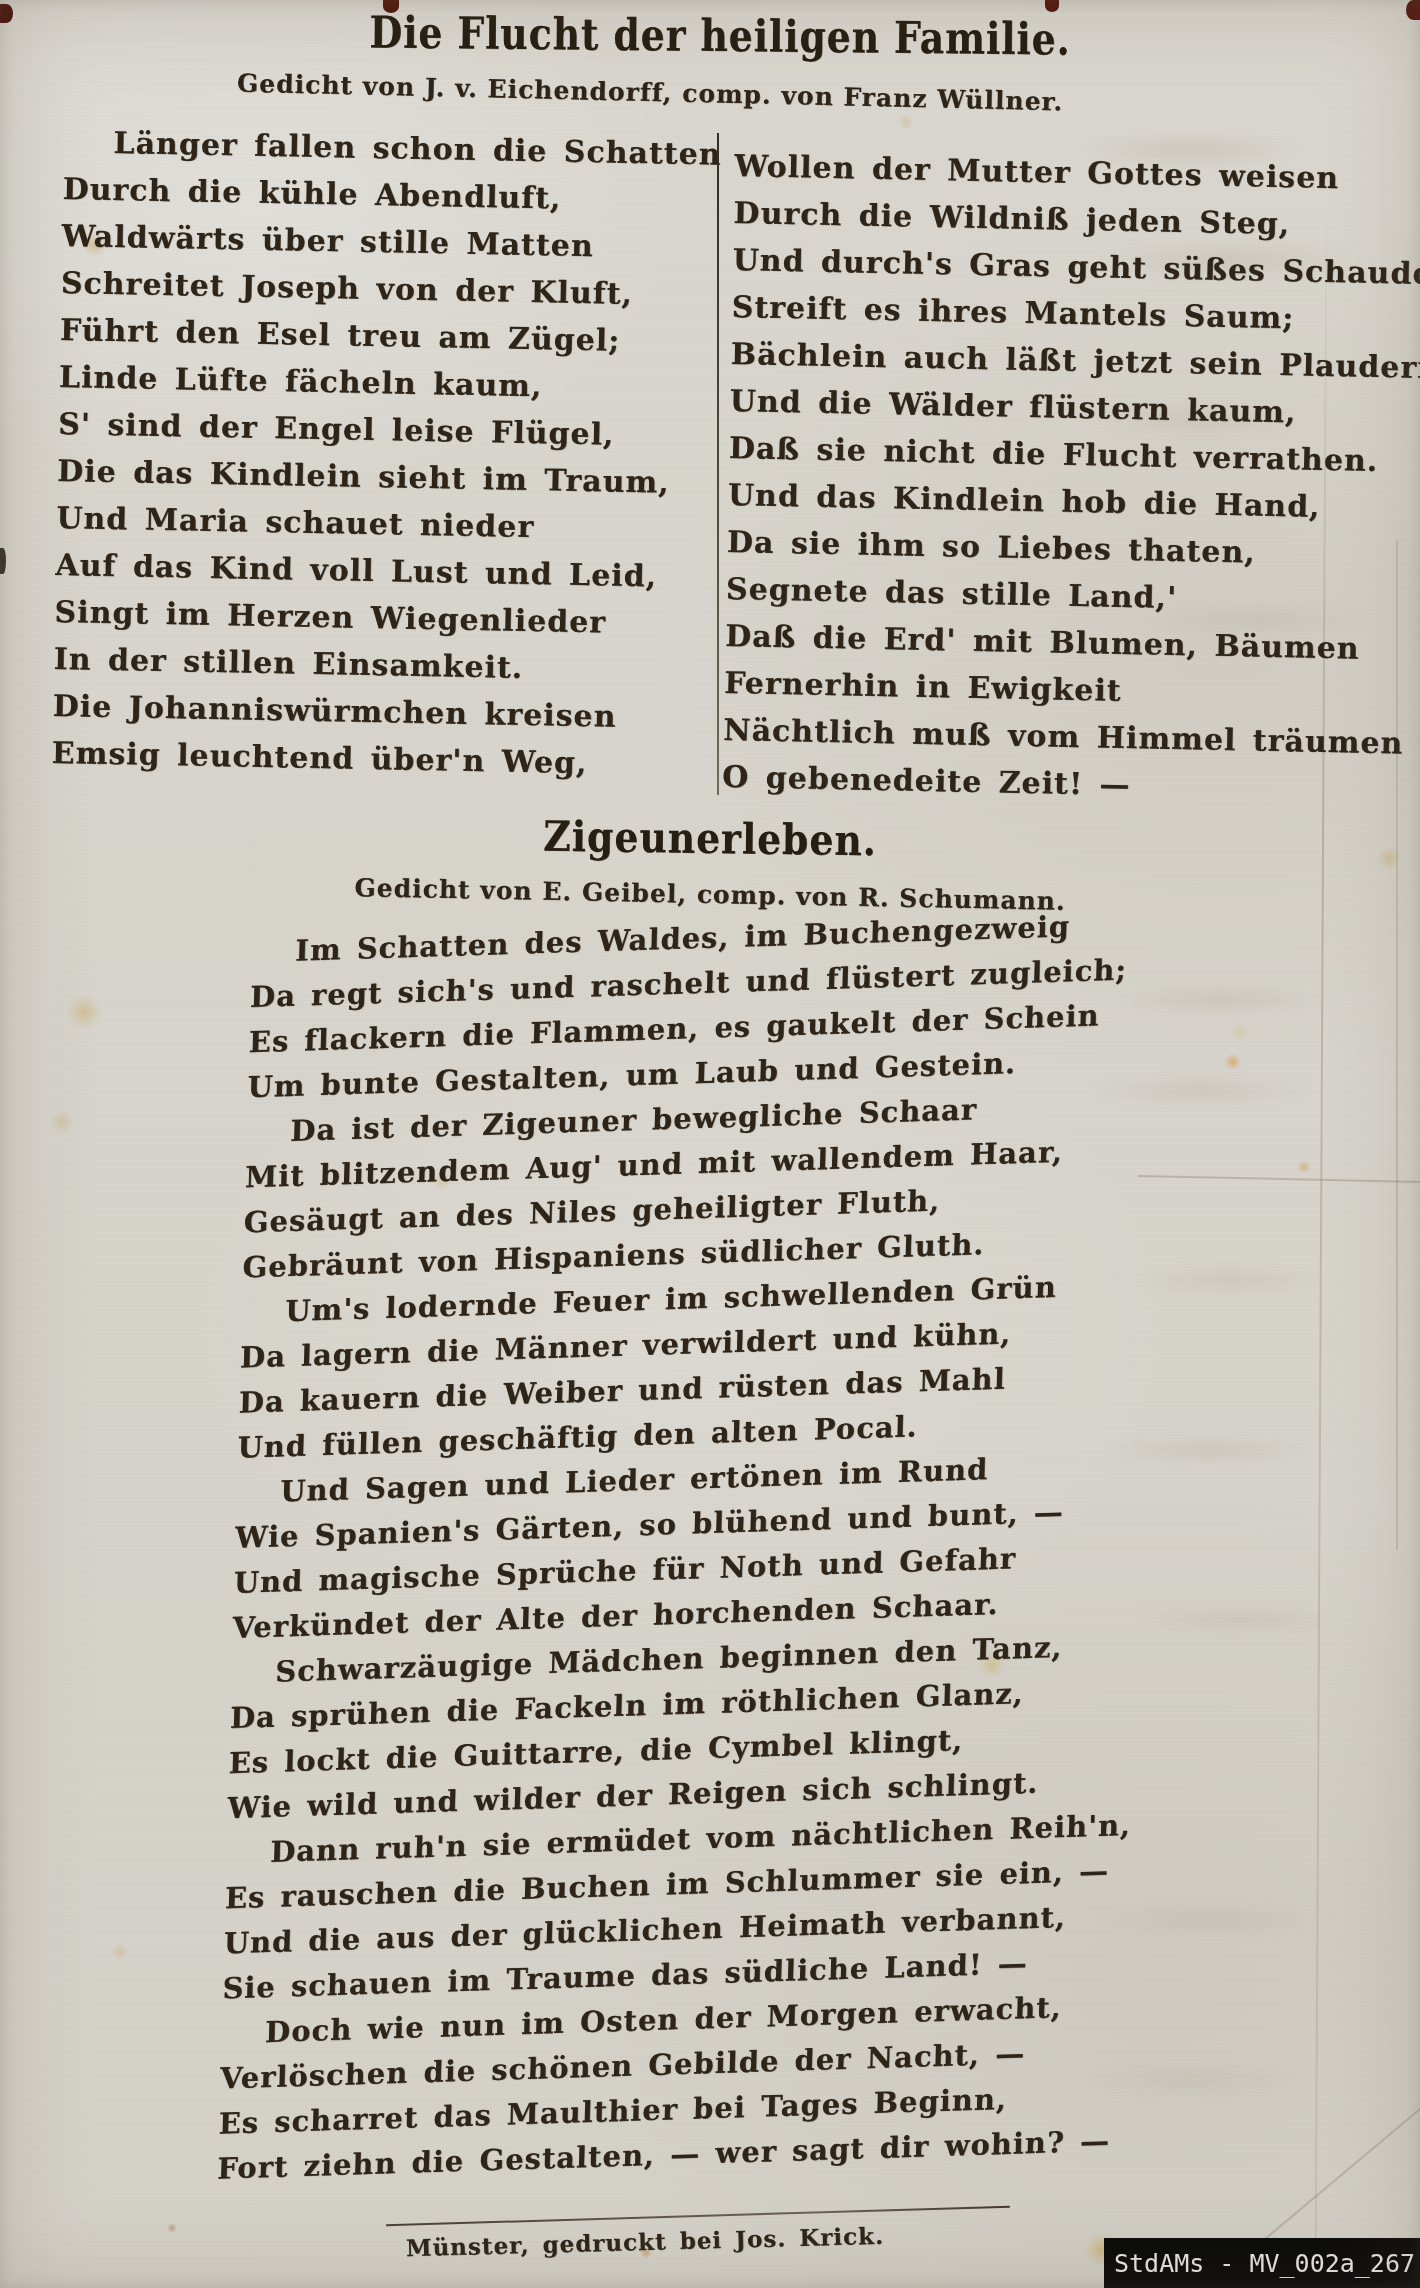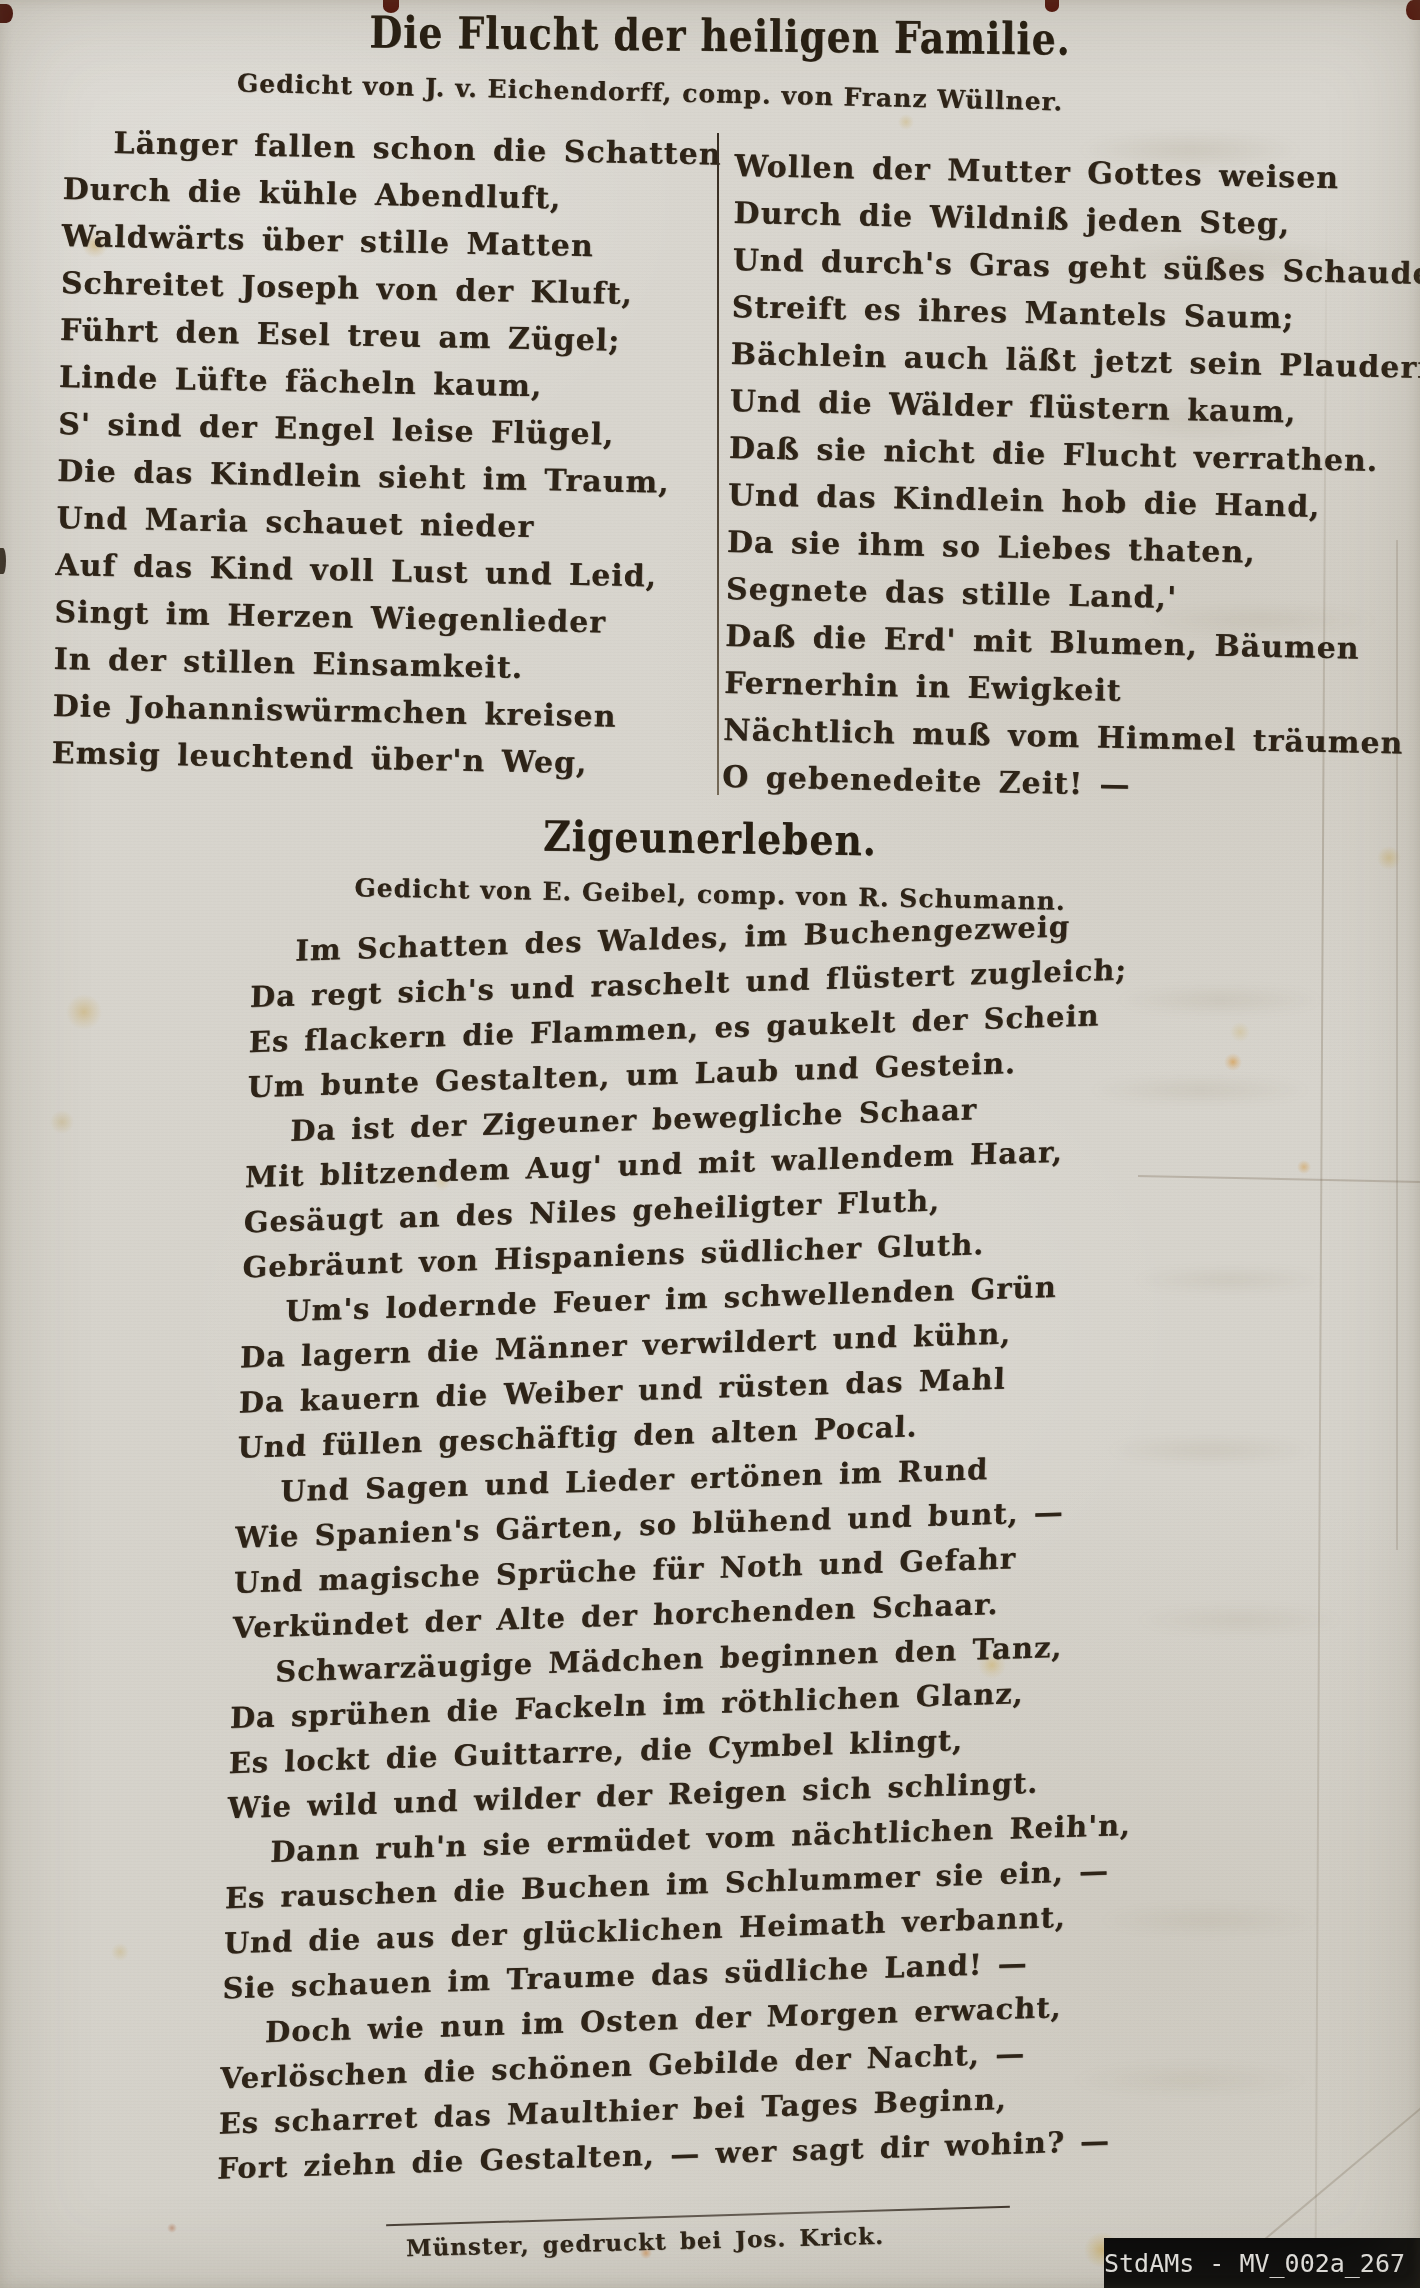--- a/index.html
+++ b/index.html
@@ -96,21 +96,21 @@
 
   .footer-rule{position:absolute; left:386px; top:2215px; width:624px; height:2px;
     background:linear-gradient(to right, rgba(50,40,30,0.85), rgba(50,40,30,0.65) 70%, rgba(50,40,30,0.9));
     transform:rotate(-1.7deg);}
   .imprint{position:absolute; left:295px; top:2228px; width:700px; text-align:center;
     font-size:23px; letter-spacing:1px; word-spacing:4px; transform:rotate(-1.5deg);}
 
   .archive-label{position:absolute; left:1104px; top:2238px; right:0; bottom:0;
     background:var(--label-background); color:var(--label-text);
     font-family:"DejaVu Sans Mono","Liberation Mono",monospace; font-size:25px;
-    display:flex; align-items:center; box-sizing:border-box;}
+    display:flex; align-items:center; padding-left:10px; box-sizing:border-box;}
 </style>
 </head>
 <body>
 
 <div class="sheet">
   <div class="grain"></div>
   <div class="show-through"></div>
   <div class="stains"></div>
 
   <div class="crease crease-v1"></div>

